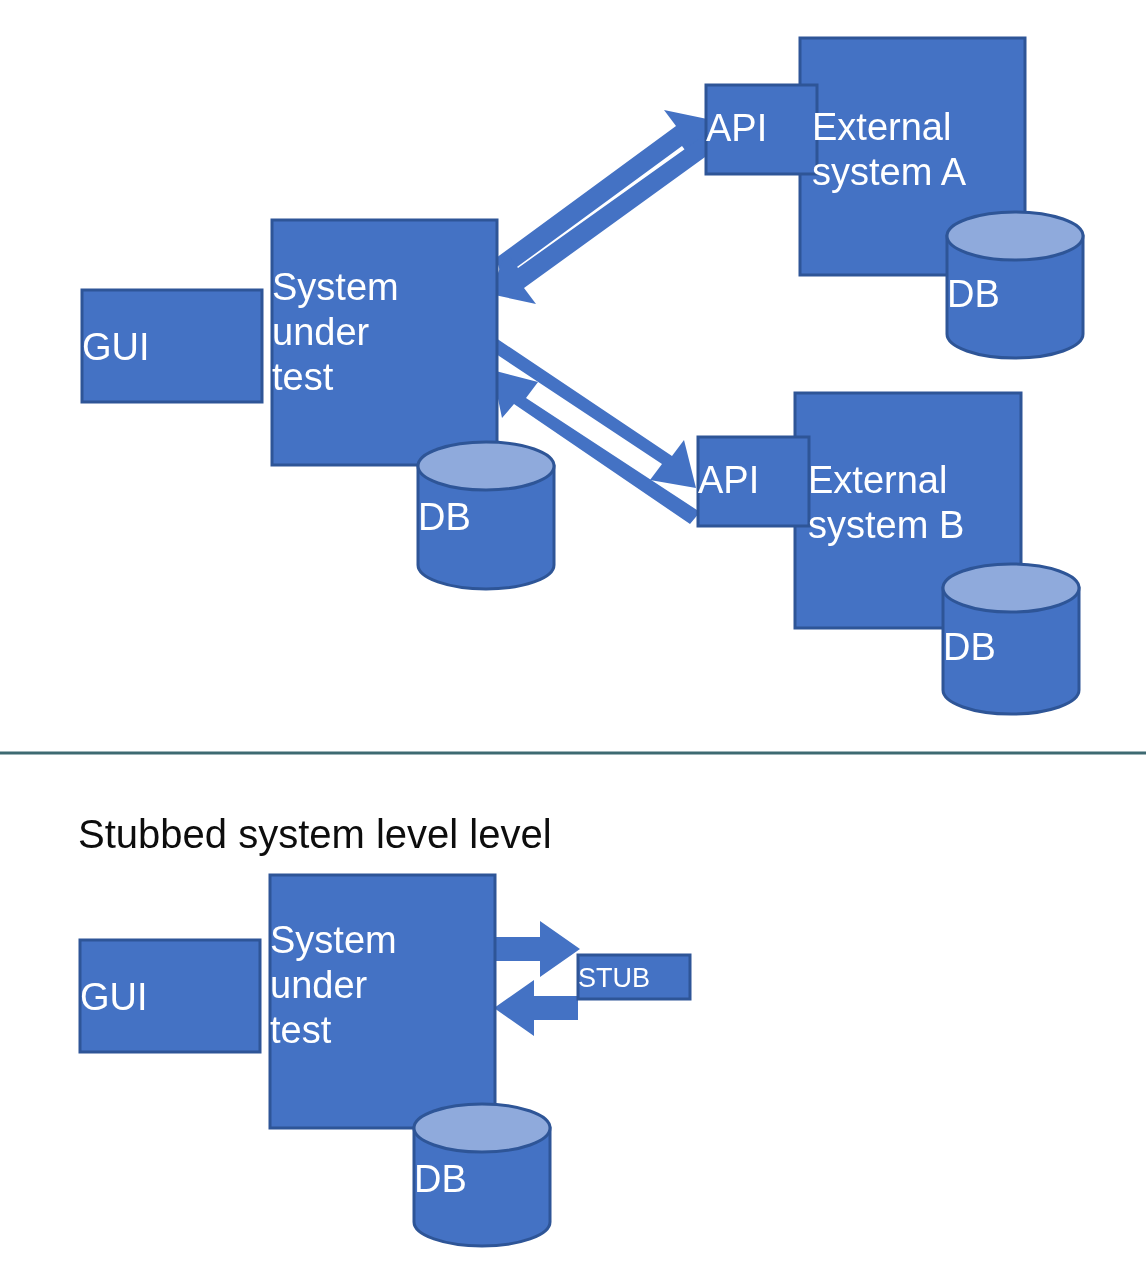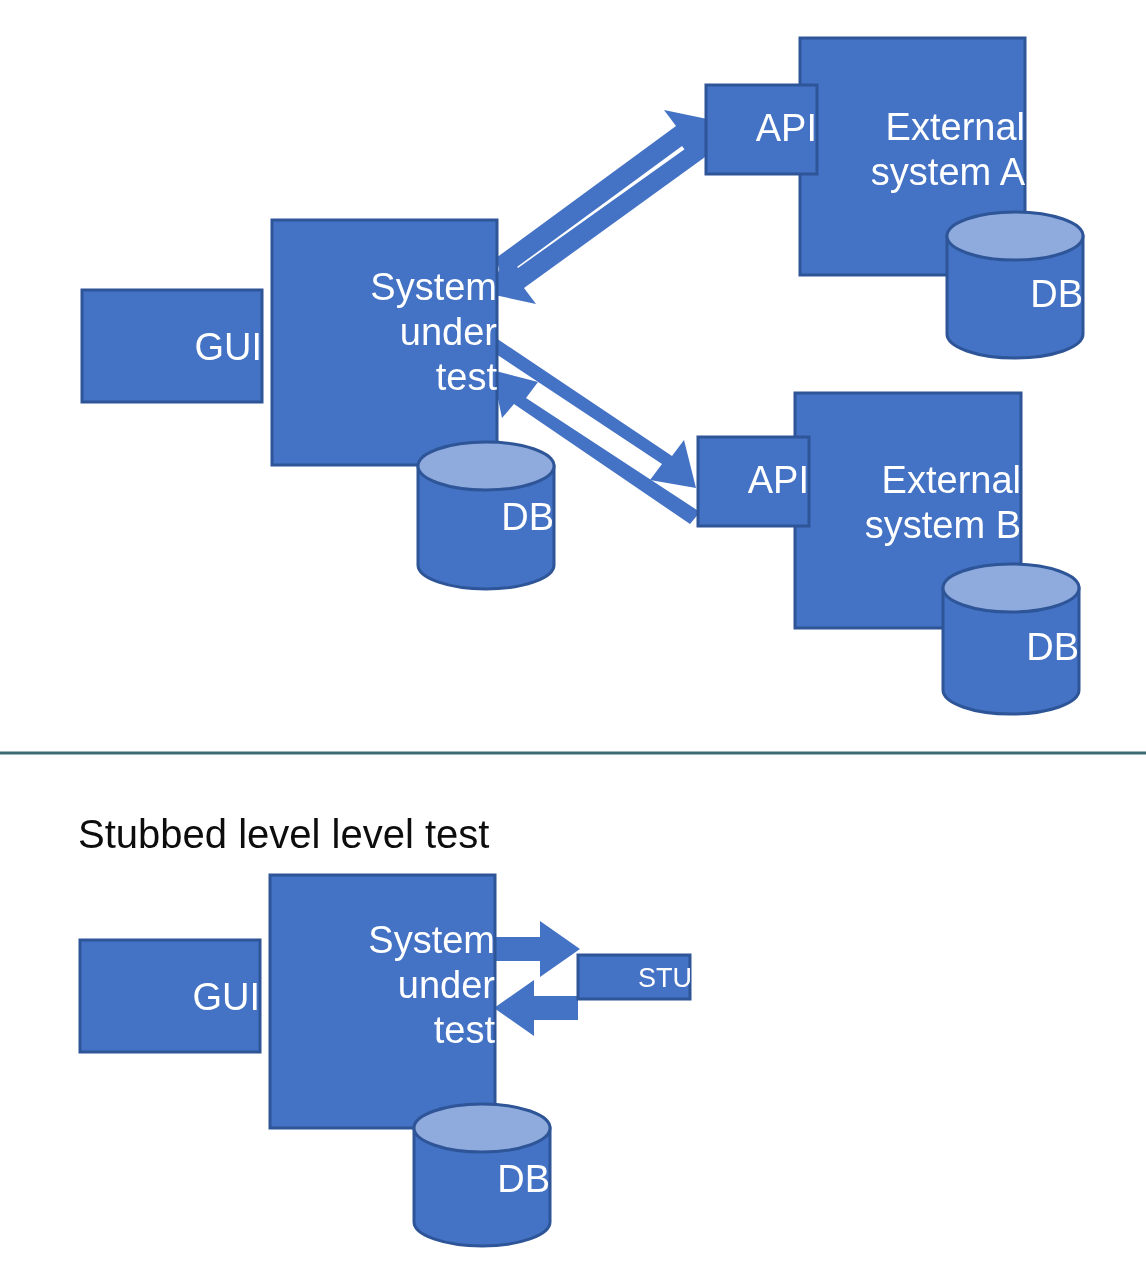--- a/index.html
+++ b/index.html
@@ -23,21 +23,21 @@
     position: absolute;
     left: 0;
     top: 0;
     width: 1146px;
     height: 1277px;
   }
   .node-label {
     position: absolute;
     color: #ffffff;
     font-family: "Liberation Sans", sans-serif;
-    text-align: right;
+    text-align: left;
     line-height: 1.18;
     pointer-events: none;
     white-space: pre-line;
   }
   .section-title {
     position: absolute;
     color: #0d0d0d;
     font-family: "Liberation Sans", sans-serif;
     font-size: 40px;
     line-height: 1.1;
@@ -135,21 +135,21 @@
 
   <div class="node-label" style="left:947px; top:272px; width:136px; font-size:38px;">DB</div>
 
   <div class="node-label" style="left:698px; top:458px; width:111px; font-size:38px;">API</div>
 
   <div class="node-label" style="left:808px; top:458px; width:213px; font-size:38px;">External
 system B</div>
 
   <div class="node-label" style="left:943px; top:625px; width:136px; font-size:38px;">DB</div>
 
-  <div class="section-title" style="left:78px; top:812px;">Stubbed level level test</div>
+  <div class="section-title" style="left:78px; top:812px;">Stubbed system level level</div>
 
   <div class="node-label" style="left:80px; top:975px; width:180px; font-size:38px;">GUI</div>
 
   <div class="node-label" style="left:270px; top:918px; width:225px; font-size:38px;">System
 under
 test</div>
 
   <div class="node-label" style="left:578px; top:963px; width:132px; font-size:27px;">STUB</div>
 
   <div class="node-label" style="left:414px; top:1157px; width:136px; font-size:38px;">DB</div>

